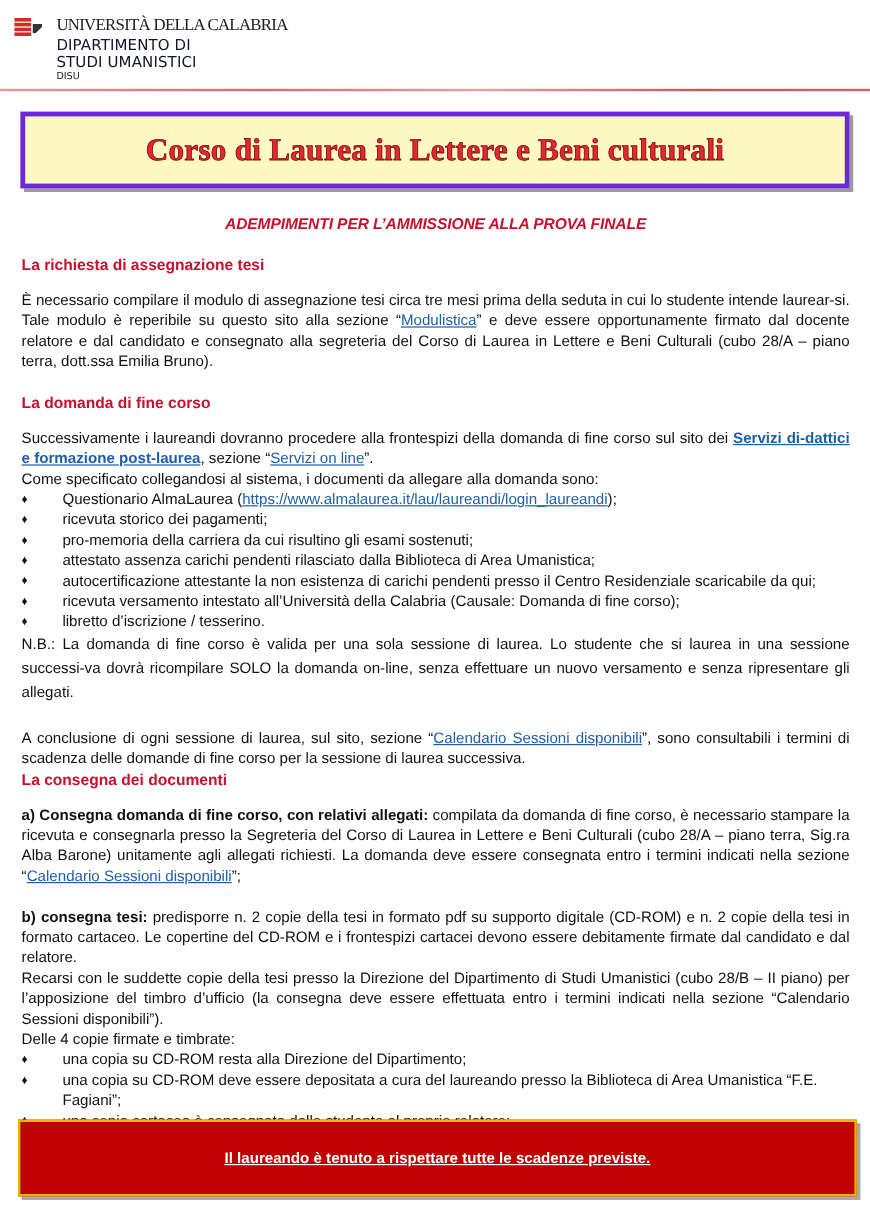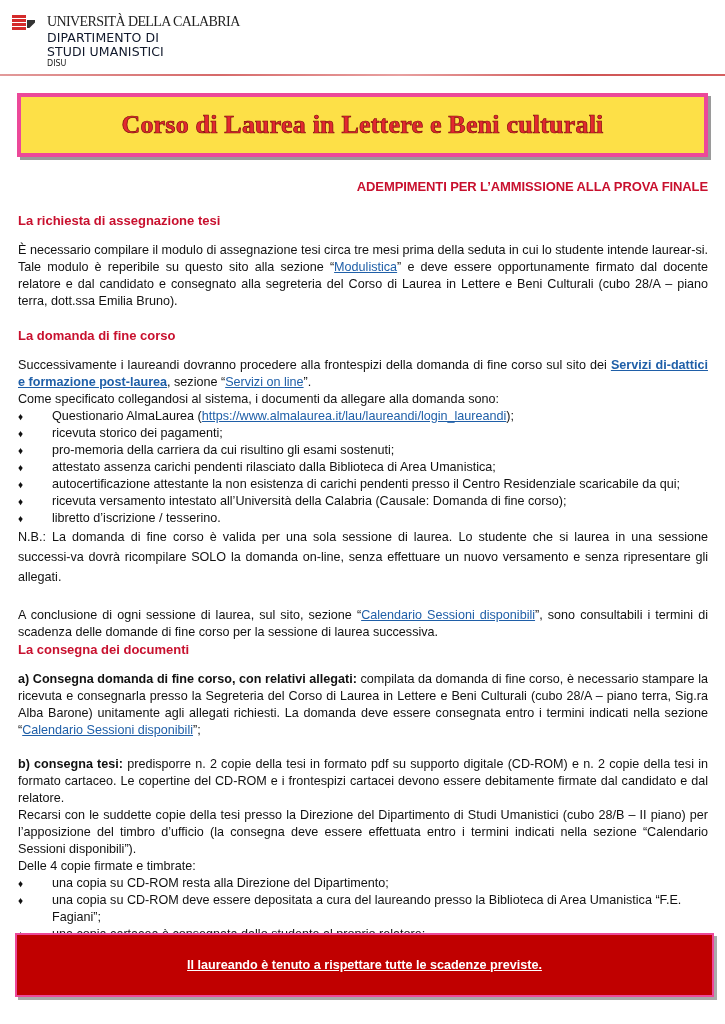--- a/index.html
+++ b/index.html
@@ -72,22 +72,22 @@
     position: absolute;
     left: 0; top: 74px;
     width: 725px; height: 2px;
     background: linear-gradient(to right, #e29a9a, #d66a6a 30%, #e8a0a0 55%, #cf5555 80%, #d46060);
   }
   
   .title-box {
     position: absolute;
     left: 17px; top: 93px;
     width: 683px; height: 56px;
-    border: 4px solid #ec4899;
-    background: #fde047;
+    border: 4px solid #6d28d9;
+    background: #fef9c3;
     box-shadow: 3px 3px 0 #9a9a9a;
     display: flex;
     align-items: center;
     justify-content: center;
   }
   .title-text {
     font-family: "Liberation Serif", serif;
     font-size: 26px;
     font-weight: bold;
     color: #e3292f;
@@ -99,26 +99,27 @@
   .content {
     position: absolute;
     left: 18px; top: 178px;
     width: 690px;
     font-family: "Liberation Sans", sans-serif;
     font-size: 12.6px;
     line-height: 17px;
     color: #111;
   }
   .doc-title {
-    text-align: right;
+    text-align: center;
     font-weight: bold;
     color: #c8102e;
     font-size: 13px;
     margin: 0 0 17px 0;
     letter-spacing: -0.1px;
+    font-style: italic;
   }
   .sec-head {
     color: #c8102e;
     font-weight: bold;
     font-size: 13px;
     margin: 0 0 13px 0;
   }
   p {
     margin: 0;
     text-align: justify;
@@ -144,21 +145,21 @@
     top: 0;
     font-size: 10px;
   }
   .label-bold { font-weight: bold; }
   
   .banner {
     position: absolute;
     left: 15px; top: 933px;
     width: 695px; height: 60px;
     background: #c00000;
-    border: 2px solid #ec4899;
+    border: 2px solid #eab308;
     box-shadow: 3px 3px 0 #a9a9a9;
     display: flex;
     flex-direction: column;
     align-items: center;
     justify-content: center;
   }
   .banner-line {
     color: #fff;
     font-weight: bold;
     font-size: 12.6px;

